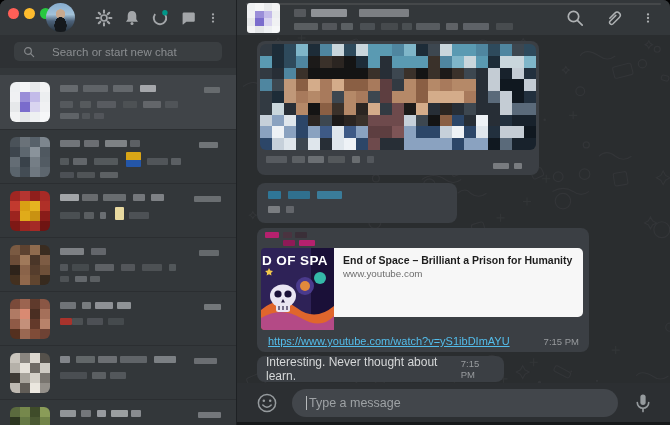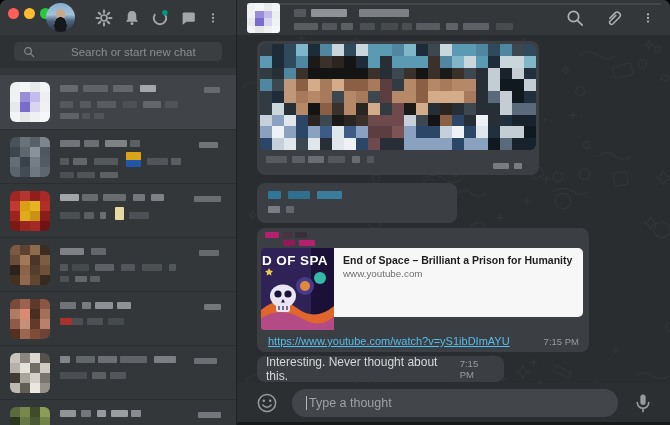--- a/index.html
+++ b/index.html
@@ -23,21 +23,21 @@
   .sb-icons { position:absolute; right:17px; top:0; height:35px; display:flex;
     align-items:center; gap:10px; color:#a3a6a9; }
   .icon-btn { width:18px; height:18px; display:flex; align-items:center;
     justify-content:center; cursor:pointer; }
   .icon-btn svg { width:100%; height:100%; }
 
   .sb-search { height:33px; flex:0 0 33px; background:#2e3134; padding:7px 14px; }
   .search-pill { height:19px; background:#3a3e41; border-radius:5px; display:flex;
     align-items:center; padding-left:9px; color:#85888b; }
   .search-pill svg { width:12px; height:12px; flex:0 0 12px; }
-  .search-ph { font-size:11.5px; margin-left:36px; color:#8b8e91; }
+  .search-ph { font-size:11.5px; margin-left:17px; color:#8b8e91; }
 
   .chat-list { flex:1; overflow:hidden; padding-top:7px; }
   .chat-item { height:54px; position:relative; padding:7px 12px 0 10px; cursor:pointer; }
   .chat-item + .chat-item { border-top:1px solid #2b2e31; }
   .chat-item.selected { background:#404448; }
   .c-avatar { position:absolute; left:10px; top:7px; width:40px; height:40px;
     border-radius:6px; overflow:hidden; display:grid;
     grid-template-columns:repeat(4,1fr); grid-template-rows:repeat(4,1fr); }
   .c-body { margin-left:50px; margin-right:34px; }
   .c-time { position:absolute; right:12px; top:12px; }
@@ -982,37 +982,37 @@
             <div class="yt-site">www.youtube.com</div>
           </div>
         </div>
         <div class="link-row">
           <span class="msg-link">https://www.youtube.com/watch?v=yS1ibDImAYU</span>
           <span class="msg-time">7:15 PM</span>
         </div>
       </div>
 
       <div class="msg msg-text">
-        <span class="text-body">Interesting. Never thought about this.</span>
+        <span class="text-body">Interesting. Never thought about learn.</span>
         <span class="msg-time">7:15 PM</span>
       </div>
     </div>
 
     <footer class="composer">
       <span class="icon-btn">
         <svg viewBox="0 0 22 22">
             <circle cx="11" cy="11" r="8.6" fill="none" stroke="currentColor" stroke-width="1.5"></circle>
             <circle cx="7.8" cy="8.7" r="1.25" fill="currentColor"></circle>
             <circle cx="14.2" cy="8.7" r="1.25" fill="currentColor"></circle>
             <path d="M6.8 13.1c2.6 2.9 5.8 2.9 8.4 0" fill="none" stroke="currentColor" stroke-width="1.5" stroke-linecap="round"></path>
           </svg>
       </span>
       <div class="input-pill">
         <span class="cursor-bar"></span>
-        <span class="type-ph">Type a thought</span>
+        <span class="type-ph">Type a message</span>
       </div>
       <span class="icon-btn mic-btn">
         <svg viewBox="0 0 20 20">
             <rect x="7.6" y="2.2" width="4.8" height="9.6" rx="2.4" fill="currentColor"></rect>
             <path d="M4.8 9.6a5.2 5.2 0 0 0 10.4 0" fill="none" stroke="currentColor" stroke-width="1.5" stroke-linecap="round"></path>
             <path d="M10 15v2.8" stroke="currentColor" stroke-width="1.5" stroke-linecap="round"></path>
           </svg>
       </span>
     </footer>
   </main>

